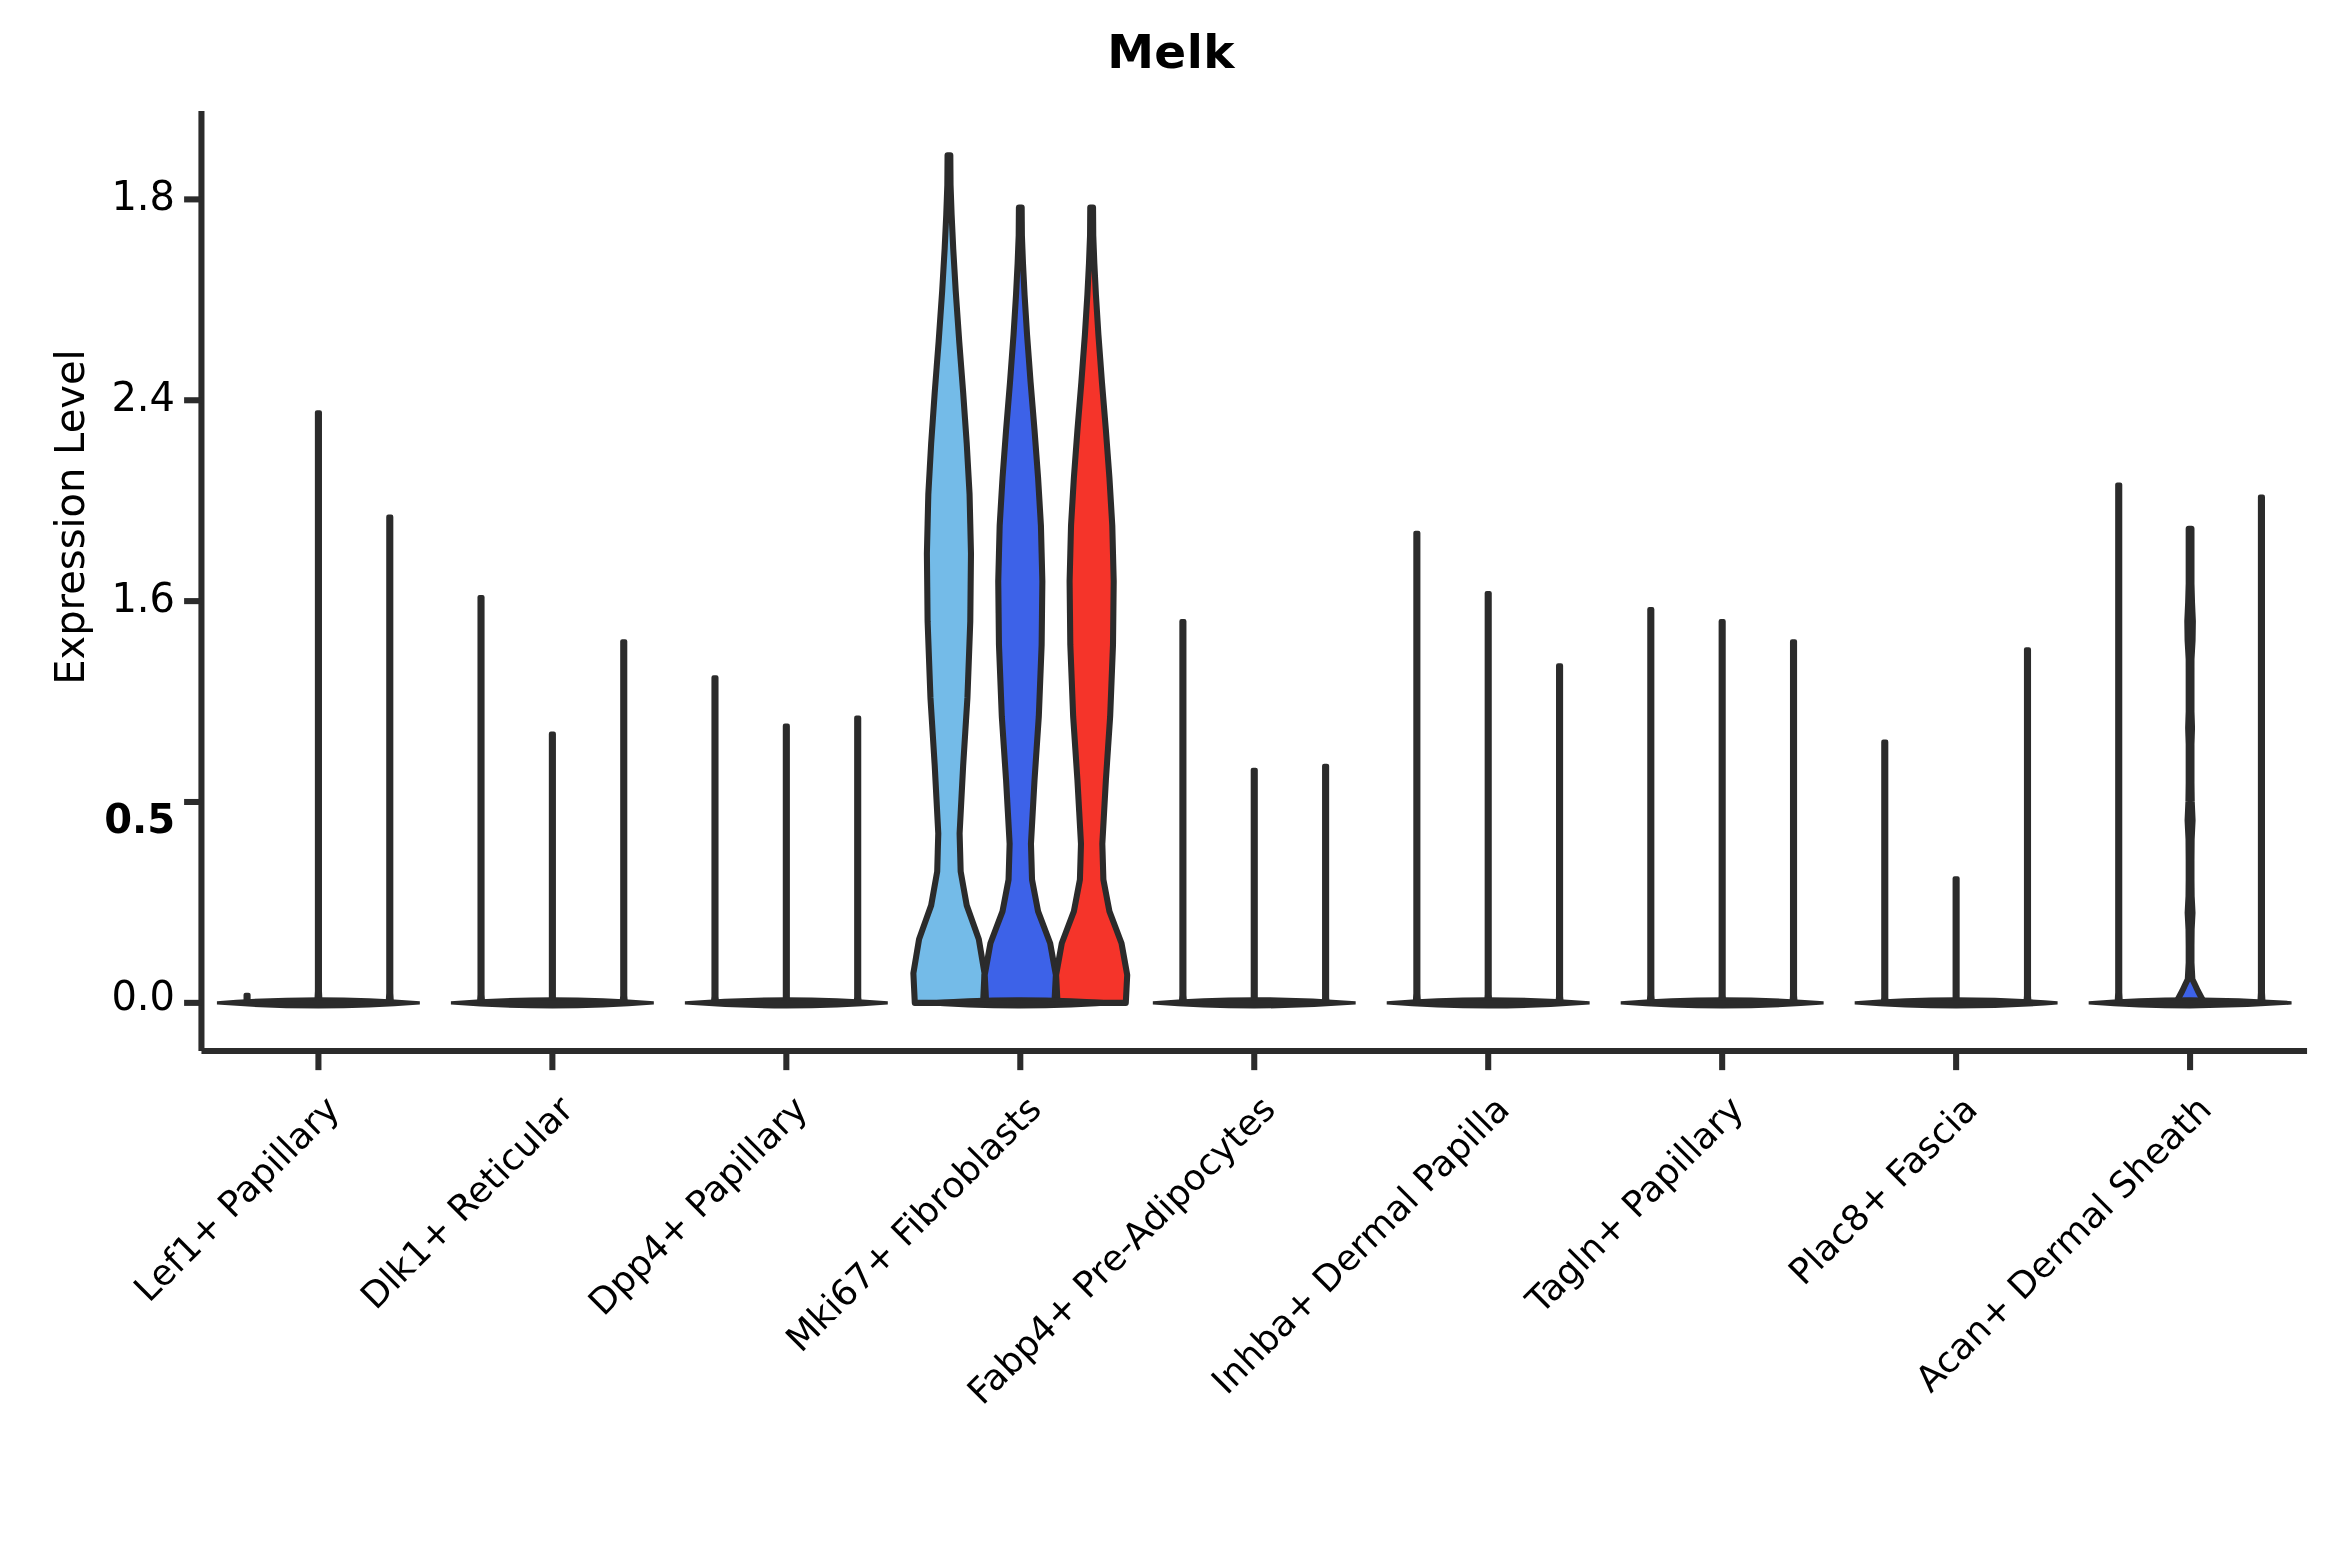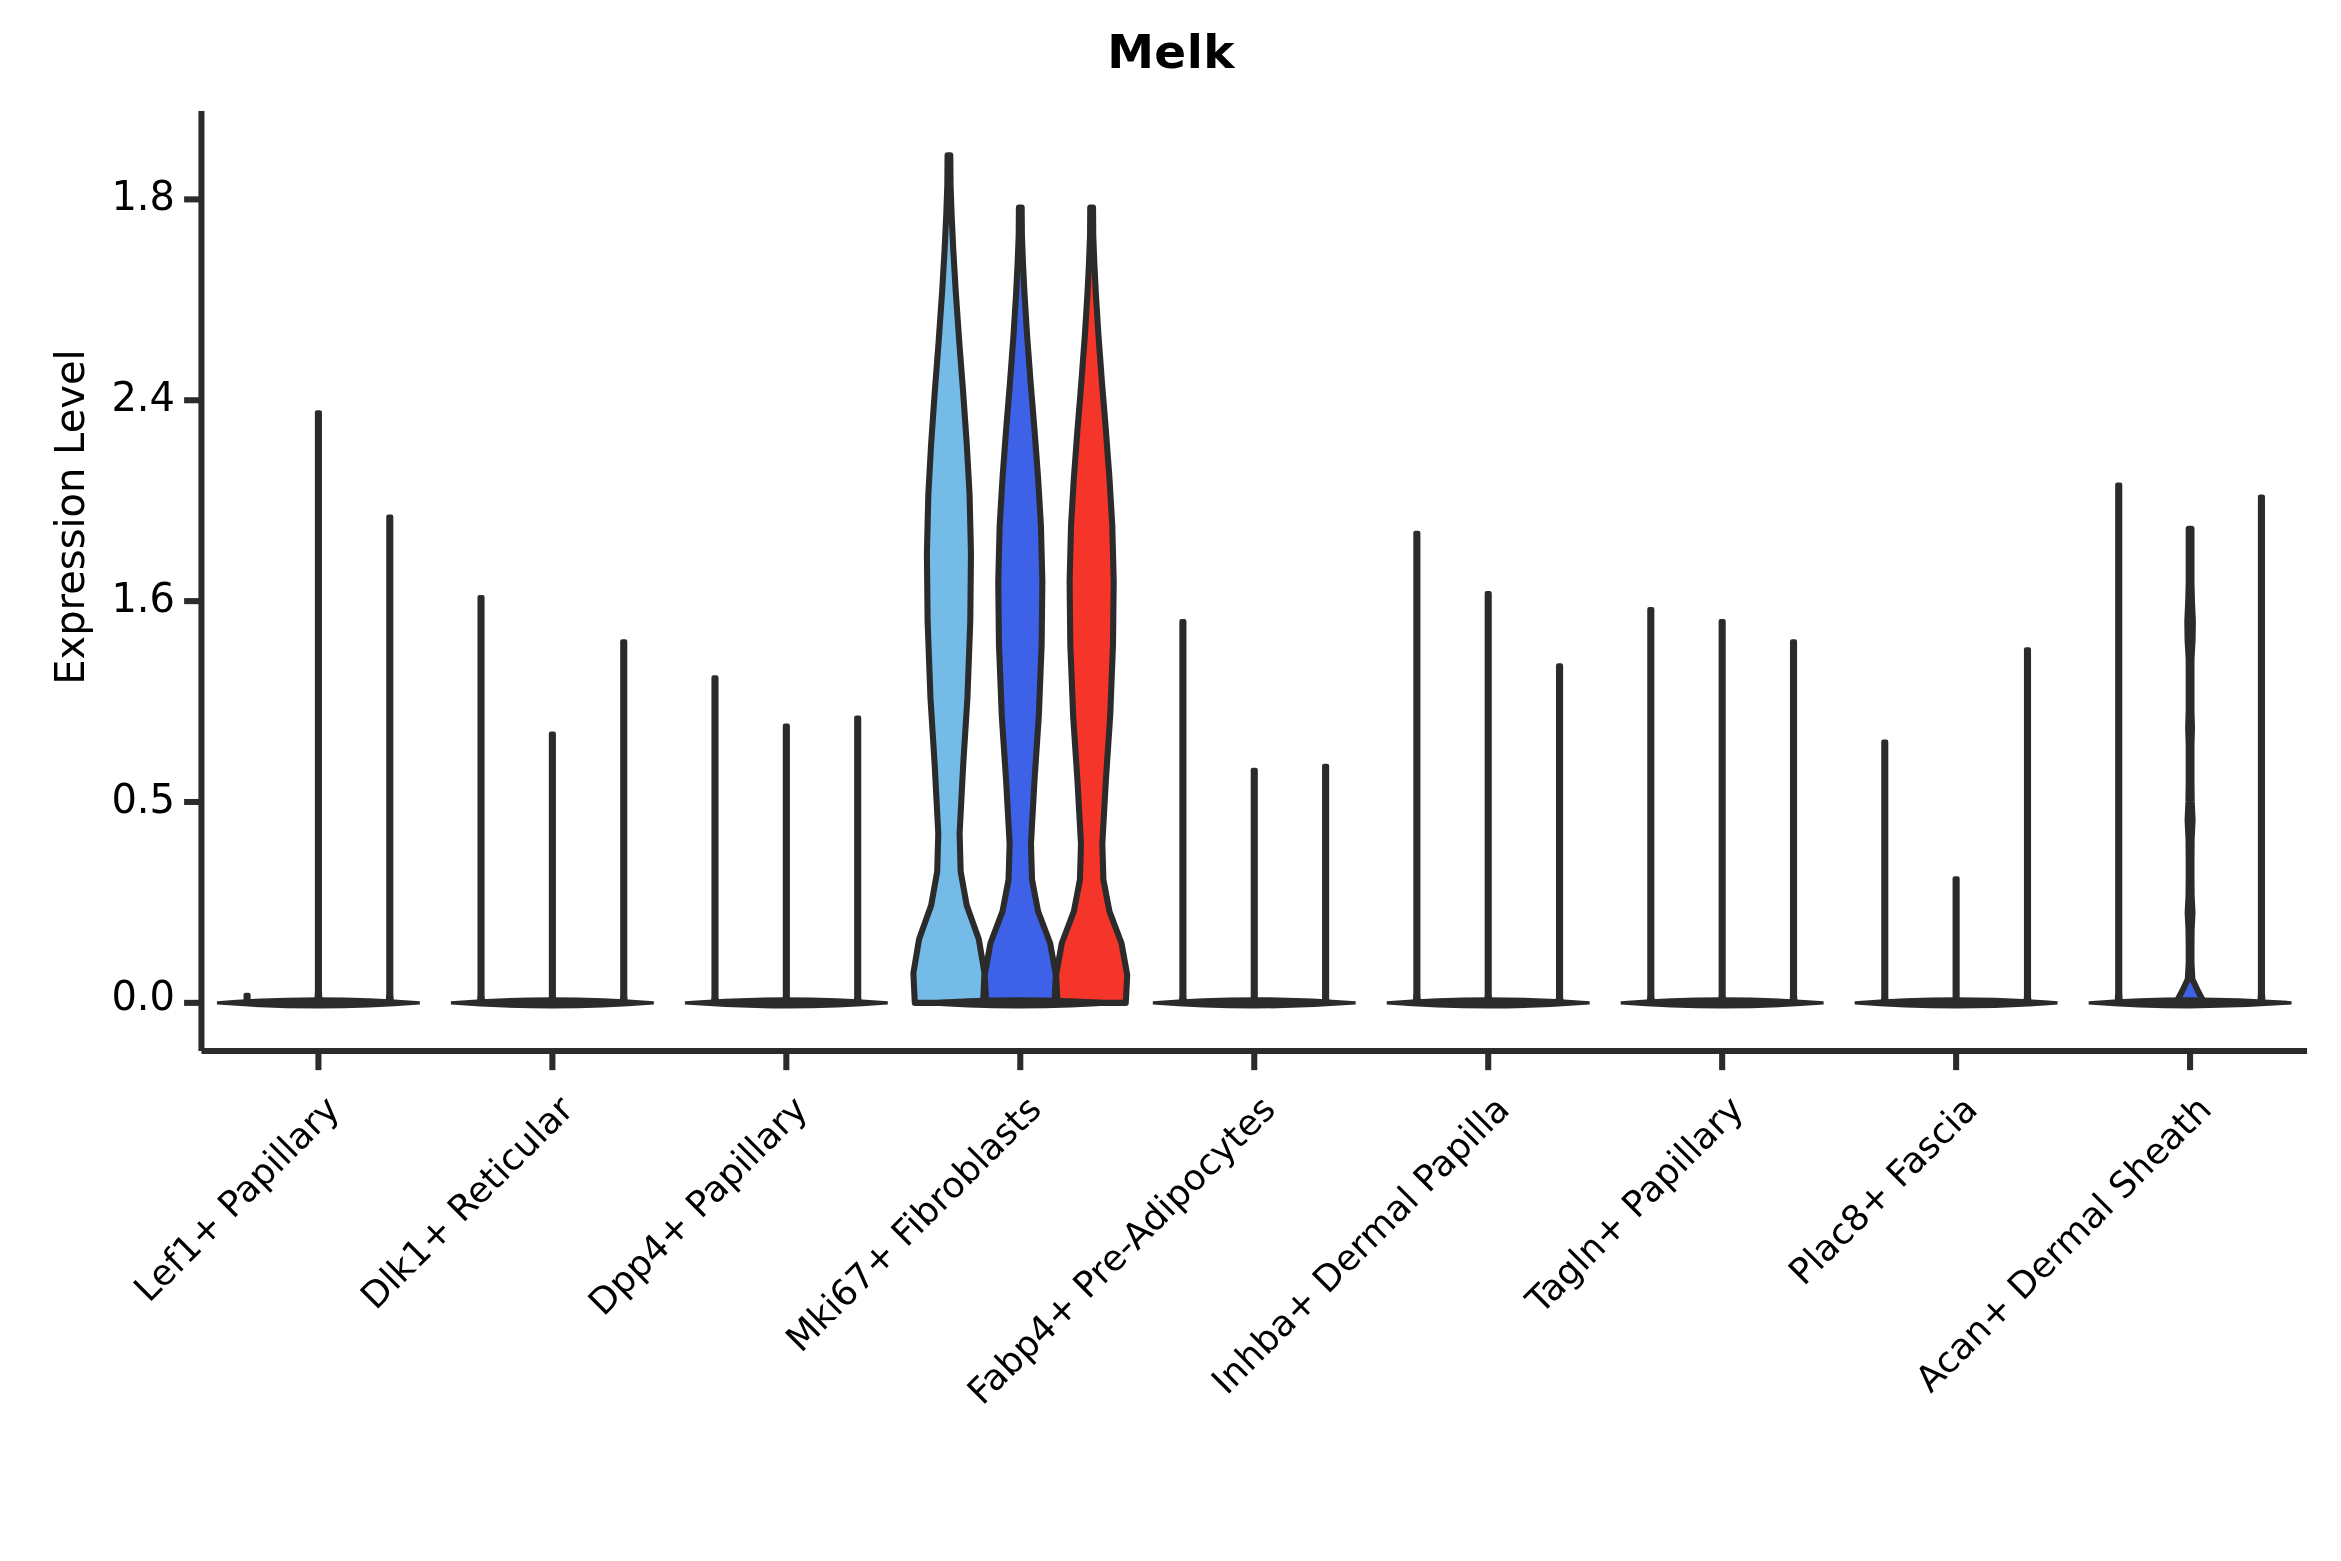--- a/index.html
+++ b/index.html
@@ -114,21 +114,21 @@
           <path d="M 2445.08 1156.41 L 2445.08 1156.41 Q 2445.08 1156.41 2444.76 1150.43 L 2444.43 1144.46 Q 2444.43 1144.46 2444.43 1135.49 L 2444.43 1126.53 Q 2444.43 1126.53 2444.43 1105.62 L 2444.43 1084.70 Q 2444.43 1084.70 2444.43 1015.98 L 2444.43 947.25 Q 2444.43 947.25 2444.43 842.68 L 2444.43 738.10 Q 2444.43 738.10 2444.43 672.36 L 2444.43 606.63 Q 2444.43 606.63 2444.43 582.72 L 2444.43 558.82 L 2441.23 558.82 Q 2441.23 558.82 2441.23 582.72 L 2441.23 606.63 Q 2441.23 606.63 2441.23 672.36 L 2441.23 738.10 Q 2441.23 738.10 2441.23 842.68 L 2441.23 947.25 Q 2441.23 947.25 2441.23 1015.98 L 2441.23 1084.70 Q 2441.23 1084.70 2441.23 1105.62 L 2441.23 1126.53 Q 2441.23 1126.53 2441.23 1135.49 L 2441.23 1144.46 Q 2441.23 1144.46 2440.90 1150.43 L 2440.57 1156.41 Z" fill="#FFFFFF" stroke="#2B2B2B" stroke-width="5" stroke-linejoin="round"></path>
           <path d="M 2541.51 1156.41 L 2541.51 1156.41 Q 2541.51 1156.41 2537.82 1149.58 L 2534.13 1142.74 Q 2534.13 1142.74 2530.93 1135.91 L 2527.74 1129.08 Q 2527.74 1129.08 2527.22 1119.51 L 2526.71 1109.95 Q 2526.71 1109.95 2526.71 1100.38 L 2526.71 1090.81 Q 2526.71 1090.81 2526.81 1081.25 L 2526.92 1071.68 Q 2526.92 1071.68 2527.41 1062.12 L 2527.90 1052.55 Q 2527.90 1052.55 2527.41 1042.98 L 2526.92 1033.42 Q 2526.92 1033.42 2526.81 1023.85 L 2526.71 1014.29 Q 2526.71 1014.29 2526.71 1003.35 L 2526.71 992.42 Q 2526.71 992.42 2526.81 980.12 L 2526.92 967.82 Q 2526.92 967.82 2527.45 956.89 L 2527.98 945.96 Q 2527.98 945.96 2527.49 935.02 L 2527.00 924.09 Q 2527.00 924.09 2526.85 913.16 L 2526.71 902.23 Q 2526.71 902.23 2526.71 891.29 L 2526.71 880.36 Q 2526.71 880.36 2526.71 869.43 L 2526.71 858.50 Q 2526.71 858.50 2527.02 848.93 L 2527.33 839.36 Q 2527.33 839.36 2527.02 829.80 L 2526.71 820.23 Q 2526.71 820.23 2526.71 810.67 L 2526.71 801.10 Q 2526.71 801.10 2526.71 790.17 L 2526.71 779.23 Q 2526.71 779.23 2526.73 769.67 L 2526.75 760.10 Q 2526.75 760.10 2527.37 749.17 L 2527.98 738.24 Q 2527.98 738.24 2528.15 727.30 L 2528.31 716.37 Q 2528.31 716.37 2527.82 705.44 L 2527.33 694.51 Q 2527.33 694.51 2527.02 683.57 L 2526.71 672.64 Q 2526.71 672.64 2526.71 661.71 L 2526.71 650.78 Q 2526.71 650.78 2526.71 641.21 L 2526.71 631.64 Q 2526.71 631.64 2526.71 620.71 L 2526.71 609.78 L 2523.51 609.78 Q 2523.51 609.78 2523.51 620.71 L 2523.51 631.64 Q 2523.51 631.64 2523.51 641.21 L 2523.51 650.78 Q 2523.51 650.78 2523.51 661.71 L 2523.51 672.64 Q 2523.51 672.64 2523.20 683.57 L 2522.90 694.51 Q 2522.90 694.51 2522.40 705.44 L 2521.91 716.37 Q 2521.91 716.37 2522.08 727.30 L 2522.24 738.24 Q 2522.24 738.24 2522.86 749.17 L 2523.47 760.10 Q 2523.47 760.10 2523.49 769.67 L 2523.51 779.23 Q 2523.51 779.23 2523.51 790.17 L 2523.51 801.10 Q 2523.51 801.10 2523.51 810.67 L 2523.51 820.23 Q 2523.51 820.23 2523.20 829.80 L 2522.90 839.36 Q 2522.90 839.36 2523.20 848.93 L 2523.51 858.50 Q 2523.51 858.50 2523.51 869.43 L 2523.51 880.36 Q 2523.51 880.36 2523.51 891.29 L 2523.51 902.23 Q 2523.51 902.23 2523.37 913.16 L 2523.22 924.09 Q 2523.22 924.09 2522.73 935.02 L 2522.24 945.96 Q 2522.24 945.96 2522.77 956.89 L 2523.31 967.82 Q 2523.31 967.82 2523.41 980.12 L 2523.51 992.42 Q 2523.51 992.42 2523.51 1003.35 L 2523.51 1014.29 Q 2523.51 1014.29 2523.41 1023.85 L 2523.31 1033.42 Q 2523.31 1033.42 2522.81 1042.98 L 2522.32 1052.55 Q 2522.32 1052.55 2522.81 1062.12 L 2523.31 1071.68 Q 2523.31 1071.68 2523.41 1081.25 L 2523.51 1090.81 Q 2523.51 1090.81 2523.51 1100.38 L 2523.51 1109.95 Q 2523.51 1109.95 2523.00 1119.51 L 2522.49 1129.08 Q 2522.49 1129.08 2519.29 1135.91 L 2516.09 1142.74 Q 2516.09 1142.74 2512.40 1149.58 L 2508.71 1156.41 Z" fill="#3D62E8" stroke="#2B2B2B" stroke-width="7" stroke-linejoin="round"></path>
           <path d="M 2609.65 1156.41 L 2609.65 1156.41 Q 2609.65 1156.41 2609.32 1150.57 L 2608.99 1144.74 Q 2608.99 1144.74 2608.99 1135.98 L 2608.99 1127.23 Q 2608.99 1127.23 2608.99 1106.80 L 2608.99 1086.37 Q 2608.99 1086.37 2608.99 1019.24 L 2608.99 952.12 Q 2608.99 952.12 2608.99 849.97 L 2608.99 747.83 Q 2608.99 747.83 2608.99 683.62 L 2608.99 619.41 Q 2608.99 619.41 2608.99 596.07 L 2608.99 572.72 L 2605.79 572.72 Q 2605.79 572.72 2605.79 596.07 L 2605.79 619.41 Q 2605.79 619.41 2605.79 683.62 L 2605.79 747.83 Q 2605.79 747.83 2605.79 849.97 L 2605.79 952.12 Q 2605.79 952.12 2605.79 1019.24 L 2605.79 1086.37 Q 2605.79 1086.37 2605.79 1106.80 L 2605.79 1127.23 Q 2605.79 1127.23 2605.79 1135.98 L 2605.79 1144.74 Q 2605.79 1144.74 2605.47 1150.57 L 2605.14 1156.41 Z" fill="#FFFFFF" stroke="#2B2B2B" stroke-width="5" stroke-linejoin="round"></path>
           <path d="M 2408.3 1156.4 Q 2525.1 1165.4 2642.0 1156.4 Q 2525.1 1147.4 2408.3 1156.4 Z" fill="#2B2B2B" stroke="#2B2B2B" stroke-width="4"></path>
         </g>
       </g>
   </svg>
 
   <div id="ytick-labels">
       <div class="ytick-label" style="left: 45px; top: 973px;">0.0</div>
-      <div class="ytick-label" style="left: 45px; top: 776px;">0.5</div>
+      <div class="ytick-label" style="left: 45px; top: 796px; font-weight: bold;">0.5</div>
       <div class="ytick-label" style="left: 45px; top: 575px;">1.6</div>
       <div class="ytick-label" style="left: 45px; top: 374px;">2.4</div>
       <div class="ytick-label" style="left: 45px; top: 173px;">1.8</div>
     </div>
   <div id="xtick-labels">
       <div class="xtick-label" style="left: -549px; top: 1088px; width: 867px;">Lef1+ Papillary</div>
       <div class="xtick-label" style="left: -315px; top: 1088px; width: 867px;">Dlk1+ Reticular</div>
       <div class="xtick-label" style="left: -81px; top: 1088px; width: 867px;">Dpp4+ Papillary</div>
       <div class="xtick-label" style="left: 153px; top: 1088px; width: 867px;">Mki67+ Fibroblasts</div>
       <div class="xtick-label" style="left: 387px; top: 1088px; width: 867px;">Fabp4+ Pre-Adipocytes</div>

